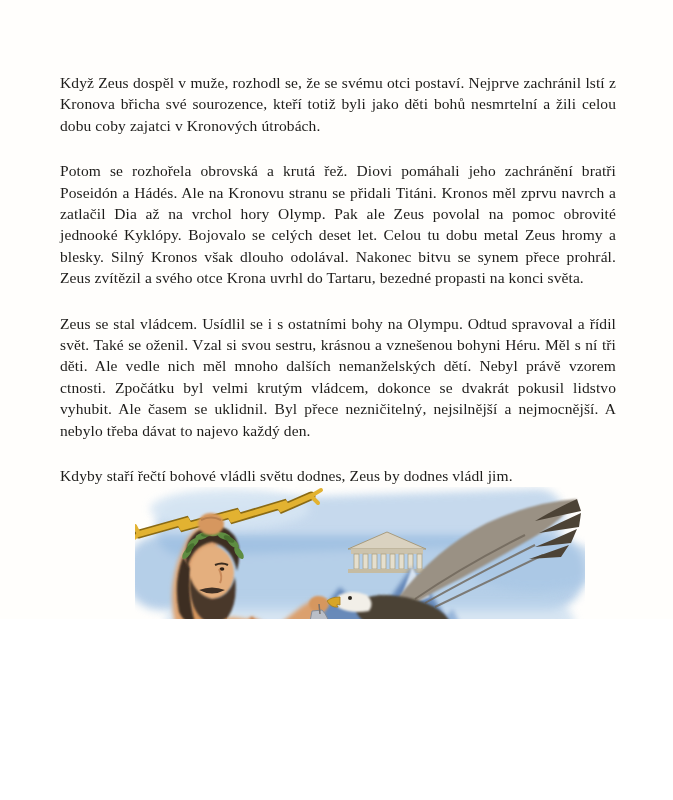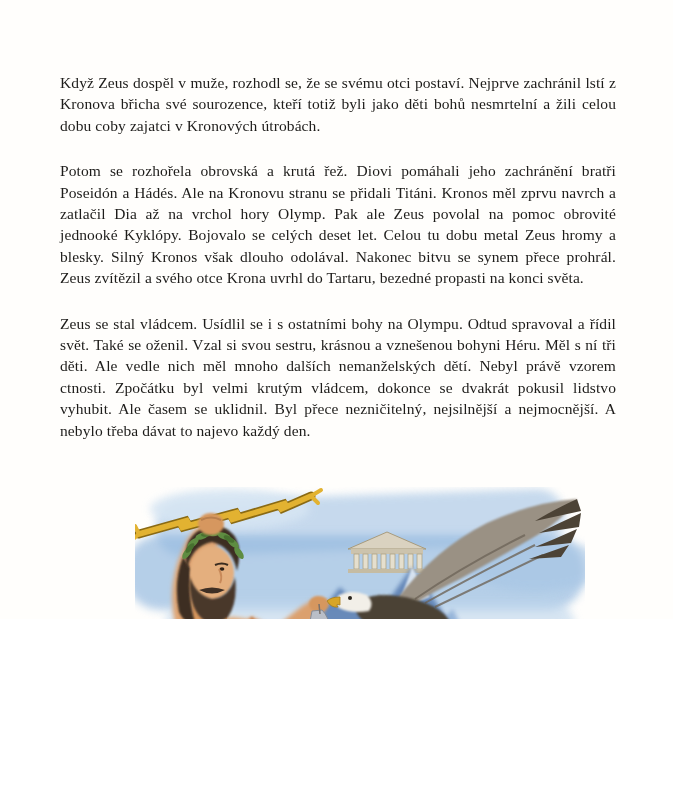--- a/index.html
+++ b/index.html
@@ -43,20 +43,21 @@
 </style>
 </head>
 <body>
 
 <div class="page">
 
   <div class="text-block">
     <p>Když Zeus dospěl v muže, rozhodl se, že se svému otci postaví. Nejprve zachránil lstí z Kronova břicha své sourozence, kteří totiž byli jako děti bohů nesmrtelní a žili celou dobu coby zajatci v Kronových útrobách.</p>
     <p>Potom se rozhořela obrovská a krutá řež. Diovi pomáhali jeho zachránění bratři Poseidón a Hádés. Ale na Kronovu stranu se přidali Titáni. Kronos měl zprvu navrch a zatlačil Dia až na vrchol hory Olymp. Pak ale Zeus povolal na pomoc obrovité jednooké Kyklópy. Bojovalo se celých deset let. Celou tu dobu metal Zeus hromy a blesky. Silný Kronos však dlouho odolával. Nakonec bitvu se synem přece prohrál. Zeus zvítězil a svého otce Krona uvrhl do Tartaru, bezedné propasti na konci světa.</p>
     <p>Zeus se stal vládcem. Usídlil se i s ostatními bohy na Olympu. Odtud spravoval a řídil svět. Také se oženil. Vzal si svou sestru, krásnou a vznešenou bohyni Héru. Měl s ní tři děti. Ale vedle nich měl mnoho dalších nemanželských dětí. Nebyl právě vzorem ctnosti. Zpočátku byl velmi krutým vládcem, dokonce se dvakrát pokusil lidstvo vyhubit. Ale časem se uklidnil. Byl přece nezničitelný, nejsilnější a nejmocnější. A nebylo třeba dávat to najevo každý den.</p>
+    <p class="last">Kdyby staří řečtí bohové vládli světu dodnes, Zeus by dodnes vládl jim.</p>
   </div>
 
   <div class="illustration">
     <svg viewBox="0 0 450 270" width="450" height="270">
       <defs>
         <filter id="b4" x="-30%" y="-30%" width="160%" height="160%">
             <feGaussianBlur stdDeviation="4"></feGaussianBlur>
           </filter>
         <filter id="b2" x="-30%" y="-30%" width="160%" height="160%">
             <feGaussianBlur stdDeviation="2"></feGaussianBlur>

